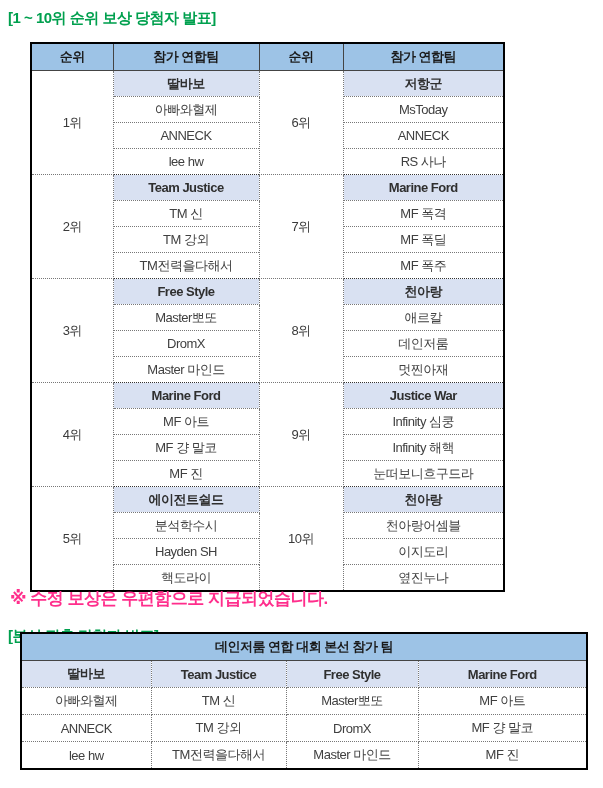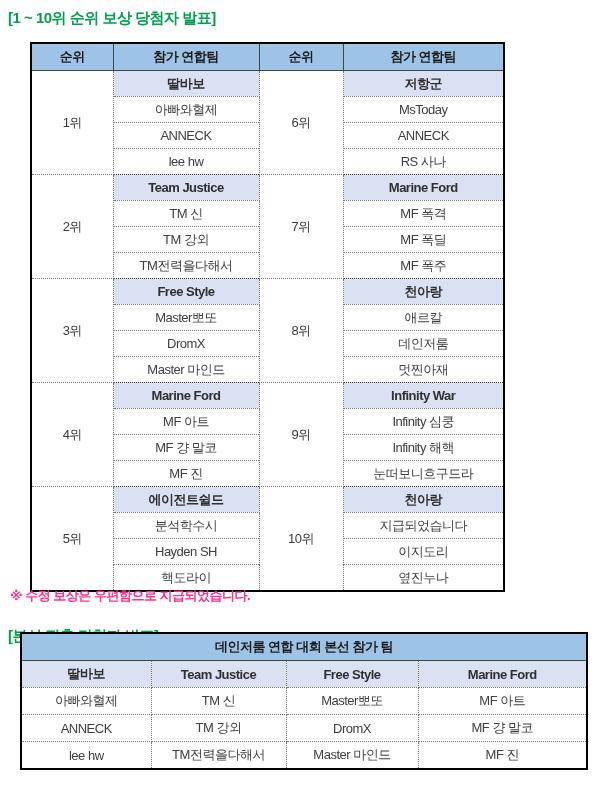--- a/index.html
+++ b/index.html
@@ -14,21 +14,21 @@
   .sec-title{
     position:absolute;left:8px;
     font-size:15px;font-weight:bold;
     color:var(--title-green,#00A04E);
     letter-spacing:-0.5px;
   }
   #title-top{top:9px;}
   #title-bottom{top:627px;}
   .note{
     position:absolute;left:10px;top:587px;
-    font-size:13px;font-weight:bold;
+    font-size:17px;font-weight:bold;
     color:var(--note-pink,#FF2E8C);
     letter-spacing:-0.5px;
   }
   table{
     border-collapse:collapse;
     table-layout:fixed;
     font-size:13px;
   }
   #rank-table{position:absolute;left:30px;top:42px;}
   #finals-table{position:absolute;left:20px;top:632px;}
@@ -144,21 +144,21 @@
           <td class="member">데인저룸</td>
         </tr>
         <tr class="group-end">
           <td class="member">Master 마인드</td>
           <td class="member">멋찐아재</td>
         </tr>
         <tr>
           <td class="rank" rowspan="4">4위</td>
           <td class="alliance">Marine Ford</td>
           <td class="rank" rowspan="4">9위</td>
-          <td class="alliance">Infinity War</td>
+          <td class="alliance">Justice War</td>
         </tr>
         <tr>
           <td class="member">MF 아트</td>
           <td class="member">Infinity 심쿵</td>
         </tr>
         <tr>
           <td class="member">MF 걍 말코</td>
           <td class="member">Infinity 해핵</td>
         </tr>
         <tr class="group-end">
@@ -166,21 +166,21 @@
           <td class="member">눈떠보니흐구드라</td>
         </tr>
         <tr>
           <td class="rank" rowspan="4">5위</td>
           <td class="alliance">에이전트쉴드</td>
           <td class="rank" rowspan="4">10위</td>
           <td class="alliance">천아랑</td>
         </tr>
         <tr>
           <td class="member">분석학수시</td>
-          <td class="member">지급되었습니다</td>
+          <td class="member">천아랑어셈블</td>
         </tr>
         <tr>
           <td class="member">Hayden SH</td>
           <td class="member">이지도리</td>
         </tr>
         <tr class="group-end">
           <td class="member">핵도라이</td>
           <td class="member">옆진누나</td>
         </tr>
       </tbody>

